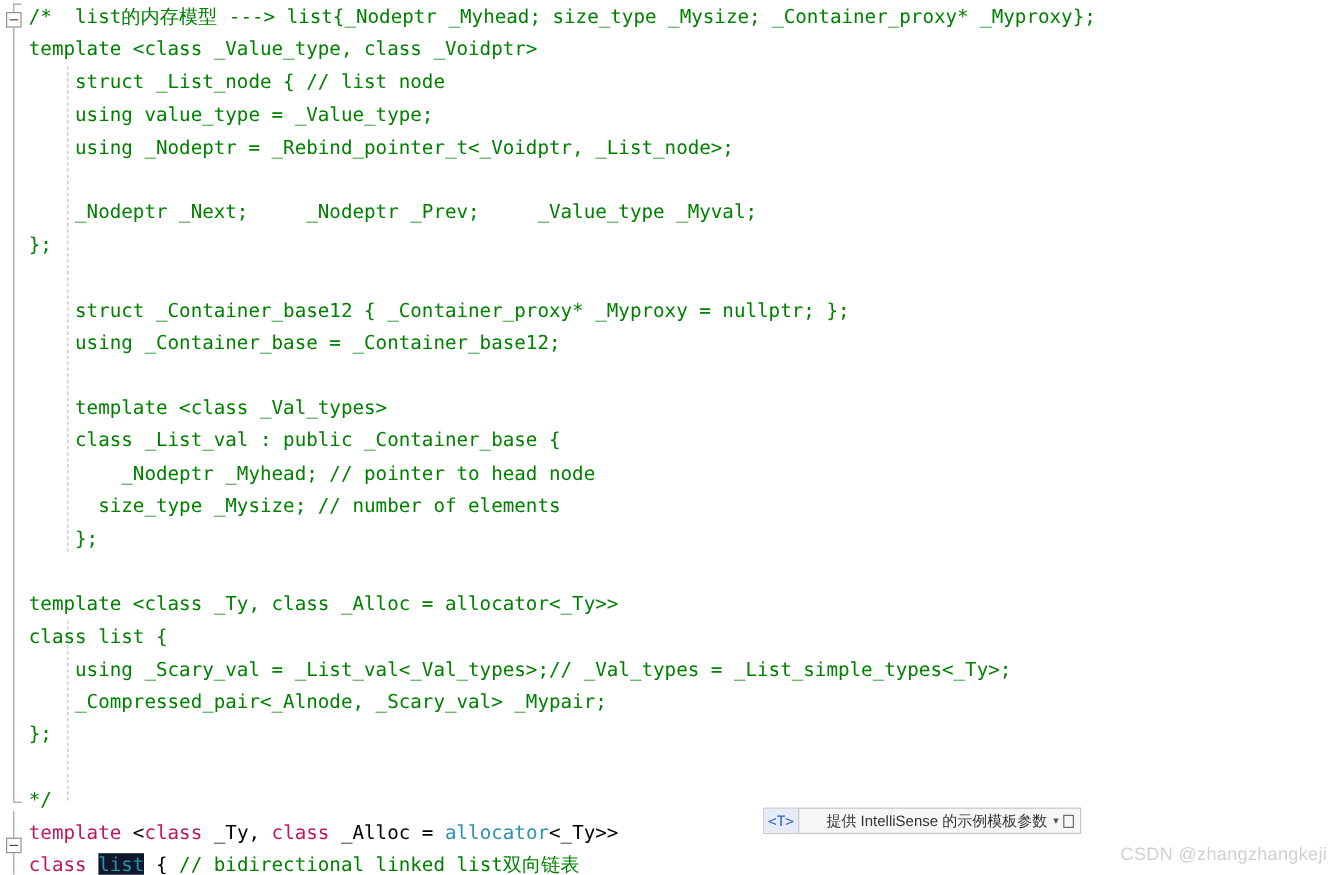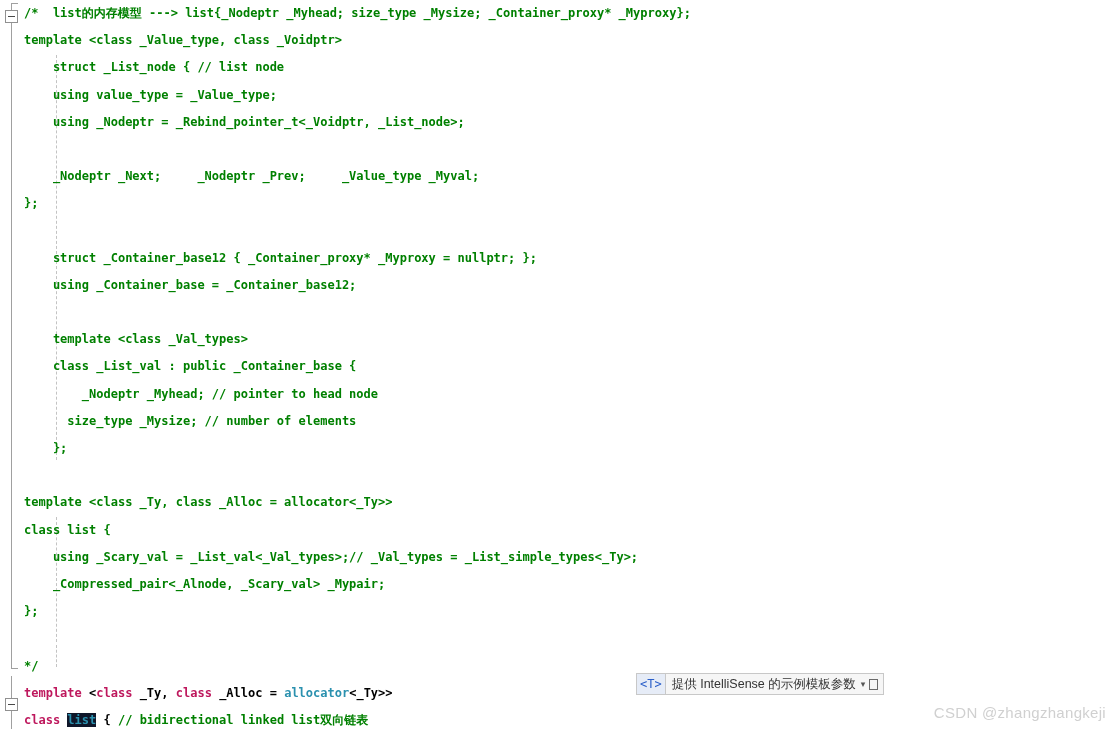--- a/index.html
+++ b/index.html
@@ -68,25 +68,24 @@
   }
 
   
   #code {
     position: absolute;
     left: 22px;
     top: 0;
     width: 1098px;
     height: 647px;
     font-family: "DejaVu Sans Mono", "Liberation Mono", monospace;
-    font-size: 12px;
+    font-size: 16px;
     line-height: 27.2px;
     white-space: pre;
     color: #008000;
-    font-weight: bold;
   }
   .line {
     height: 27.2px;
     white-space: pre;
     padding-left: 2px;
   }
   .cmt   { color: #008000; }
   .kw    { color: #be185d; }
   .type  { color: #2b91af; }
   .punc  { color: #000000; }
@@ -111,21 +110,21 @@
   #is-tag {
     font-family: "DejaVu Sans Mono", "Liberation Mono", monospace;
     font-size: 12px;
     color: #2b5fc9;
     background: #e6ecf7;
     border-right: 1px solid #c8c8c8;
     padding: 2px 3px 2px 3px;
     line-height: 16px;
   }
   #is-text {
-    padding: 0 5px 0 6px;
+    padding: 0 5px 0 23px;
     color: #333333;
   }
   #is-caret {
     color: #555555;
     font-size: 9px;
     padding-right: 4px;
     line-height: 20px;
   }
   #is-chip {
     width: 9px;

